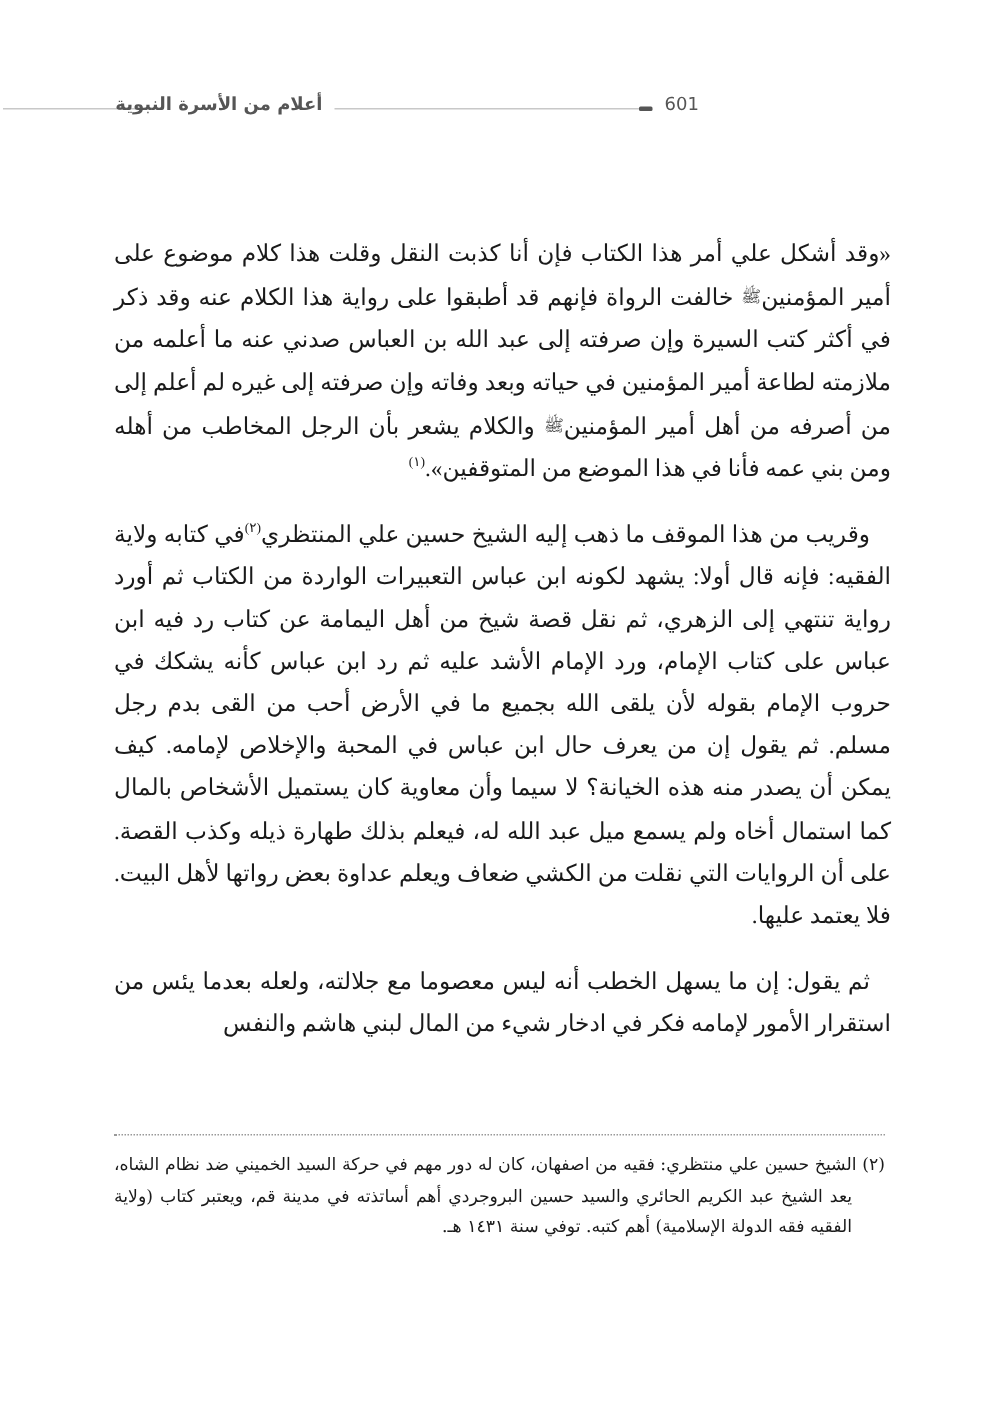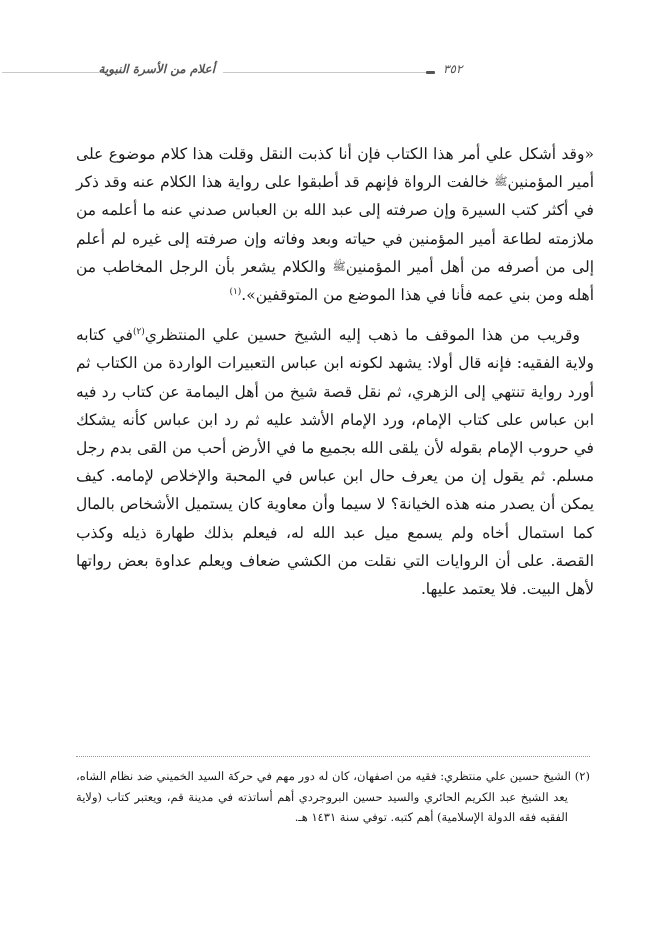--- a/index.html
+++ b/index.html
@@ -15,21 +15,20 @@
       font-family: "DejaVu Serif", "Liberation Serif", serif;
       color: #1a1a1a;
     }
     .page-header {
       position: absolute;
       top: 60px;
       left: 0;
       width: 663px;
       height: 24px;
       direction: ltr;
-      font-style: italic;
     }
     .header-line-left {
       position: absolute;
       left: 2px;
       top: 12px;
       width: 97px;
       height: 1px;
       background: #c8c8c8;
     }
     .header-title {
@@ -76,21 +75,22 @@
       top: 140px;
       left: 76px;
       width: 518px;
       direction: rtl;
       text-align: justify;
       text-align-last: right;
       font-size: 15.5px;
       line-height: 28.2px;
     }
     .para {
-      margin: 0 0 12px 0;
+      margin: 16px 0 12px 0;
+      font-family: Liberation Serif, serif;
     }
     .para.indent {
       text-indent: 14px;
     }
     .fnref {
       font-size: 9px;
       vertical-align: super;
       line-height: 0;
     }
     .honorific {
@@ -127,28 +127,29 @@
     }
   </style>
 </head>
 <body>
 
 <header class="page-header">
   <div class="header-line-left"></div>
   <div class="header-title">أعلام من الأسرة النبوية</div>
   <div class="header-line-mid"></div>
   <div class="header-dash"></div>
-  <div class="page-number">٣٥٢</div>
+  <div class="page-number">601</div>
 </header>
 
 <main class="content">
   <p class="para"><span>«وقد أشكل علي أمر هذا الكتاب فإن أنا كذبت النقل وقلت هذا كلام موضوع على أمير المؤمنين</span><span class="honorific">ﷺ</span><span> خالفت الرواة فإنهم قد أطبقوا على رواية هذا الكلام عنه وقد ذكر في أكثر كتب السيرة وإن صرفته إلى عبد الله بن العباس صدني عنه ما أعلمه من ملازمته لطاعة أمير المؤمنين في حياته وبعد وفاته وإن صرفته إلى غيره لم أعلم إلى من أصرفه من أهل أمير المؤمنين</span><span class="honorific">ﷺ</span><span> والكلام يشعر بأن الرجل المخاطب من أهله ومن بني عمه فأنا في هذا الموضع من المتوقفين».</span><sup class="fnref">(١)</sup></p>
 
   <p class="para indent"><span>وقريب من هذا الموقف ما ذهب إليه الشيخ حسين علي المنتظري</span><sup class="fnref">(٢)</sup><span>في كتابه ولاية الفقيه: فإنه قال أولا: يشهد لكونه ابن عباس التعبيرات الواردة من الكتاب ثم أورد رواية تنتهي إلى الزهري، ثم نقل قصة شيخ من أهل اليمامة عن كتاب رد فيه ابن عباس على كتاب الإمام، ورد الإمام الأشد عليه ثم رد ابن عباس كأنه يشكك في حروب الإمام بقوله لأن يلقى الله بجميع ما في الأرض أحب من القى بدم رجل مسلم. ثم يقول إن من يعرف حال ابن عباس في المحبة والإخلاص لإمامه. كيف يمكن أن يصدر منه هذه الخيانة؟ لا سيما وأن معاوية كان يستميل الأشخاص بالمال كما استمال أخاه ولم يسمع ميل عبد الله له، فيعلم بذلك طهارة ذيله وكذب القصة. على أن الروايات التي نقلت من الكشي ضعاف ويعلم عداوة بعض رواتها لأهل البيت. فلا يعتمد عليها.</span></p>
 
+  <p class="para indent"><span>ثم يقول: إن ما يسهل الخطب أنه ليس معصوما مع جلالته، ولعله بعدما يئس من استقرار الأمور لإمامه فكر في ادخار شيء من المال لبني هاشم والنفس</span></p>
 </main>
 
 <div class="footnote-rule"></div>
 
 <section class="footnotes">
   <p class="footnote">
       <span class="fn-body"><span>(٢)</span> <span>الشيخ حسين علي منتظري: فقيه من اصفهان، كان له دور مهم في حركة السيد الخميني ضد نظام الشاه، يعد الشيخ عبد الكريم الحائري والسيد حسين البروجردي أهم أساتذته في مدينة قم، ويعتبر كتاب (ولاية الفقيه فقه الدولة الإسلامية) أهم كتبه. توفي سنة ١٤٣١ هـ.</span></span>
     </p>
 </section>
 

